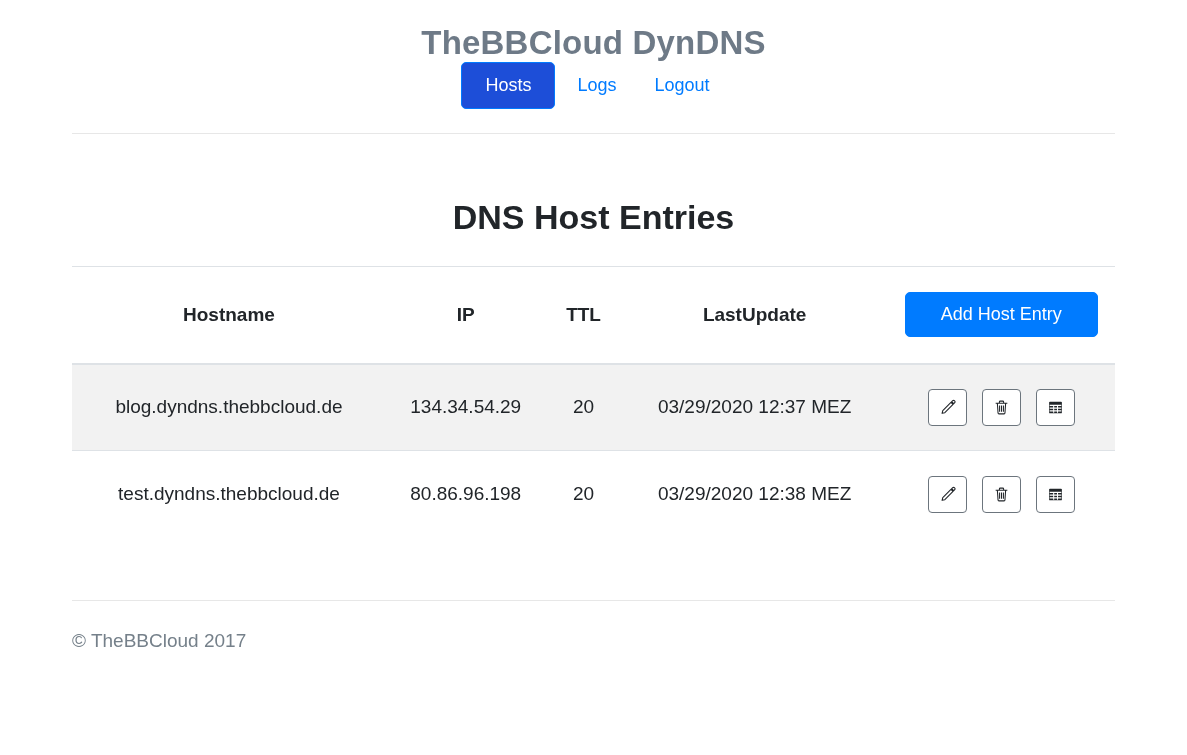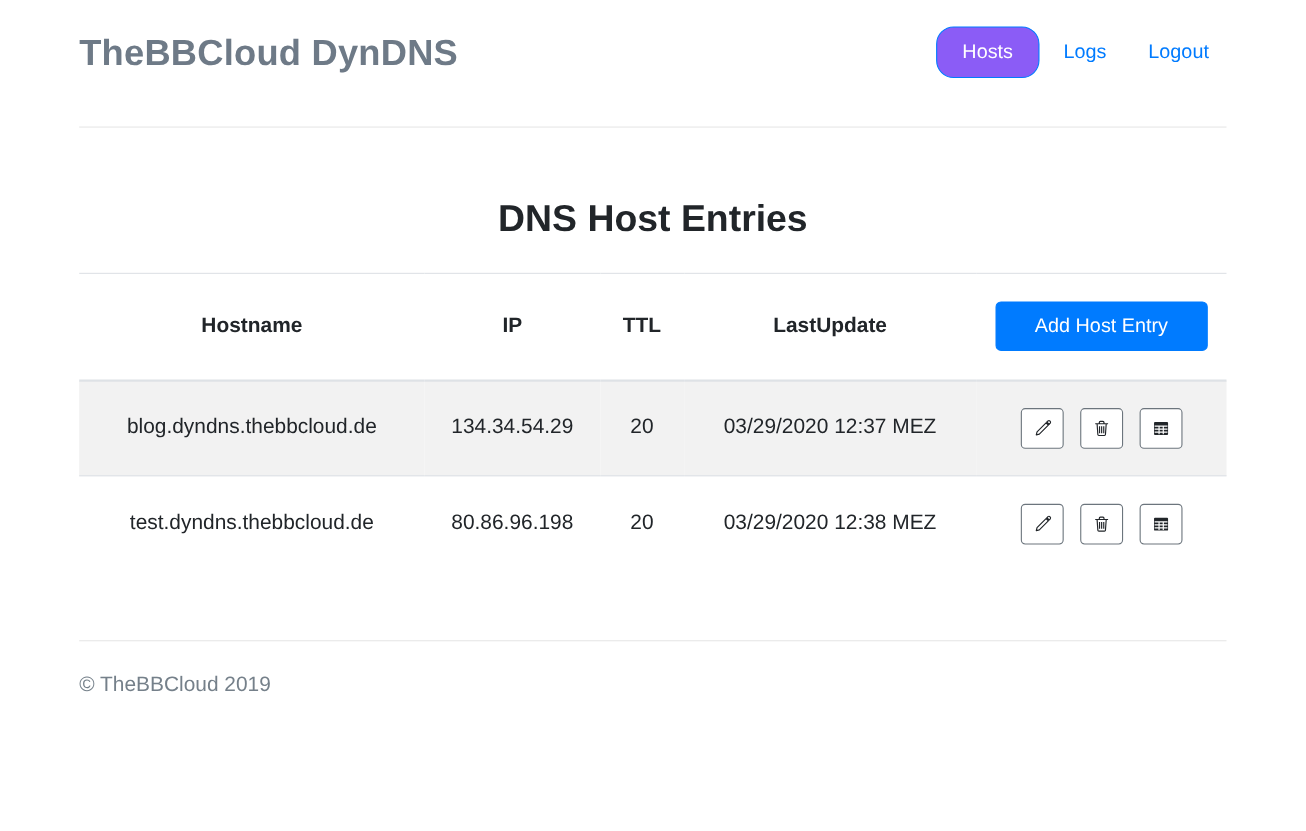--- a/index.html
+++ b/index.html
@@ -9,37 +9,38 @@
     color: #212529;
   }
   body { min-height: 755px; width: 1187px; margin: 0 auto; }
   .container { width: 1043px; margin: 0 auto; }
 
   
   .site-header {
     display: flex;
     justify-content: space-between;
     align-items: center;
-    padding: 24px 0 44px 0;
+    padding: 24px 0 24px 0;
     border-bottom: 1px solid #e7e7e7;
+    flex-direction: column;
   }
   .brand {
     font-size: 33px;
     font-weight: 600;
     color: #6e7a87;
     letter-spacing: 0.2px;
   }
   .main-nav { display: flex; align-items: center; }
   .nav-btn {
     display: inline-block;
-    background: #8b5cf6;
+    background: #1d4ed8;
     color: #ffffff;
     font-size: 18px;
     padding: 12px 23px;
-    border-radius: 16px;
+    border-radius: 5px;
     border: 1px solid #007bff;
     text-decoration: none;
     cursor: pointer;
   }
   .nav-link {
     display: inline-block;
     color: #007bff;
     font-size: 18px;
     padding: 8px 16px;
     margin-left: 6px;
@@ -216,16 +217,16 @@
               </span>
             </button>
           </td>
         </tr>
 
       </tbody>
     </table>
   </main>
 
   <footer class="site-footer">
-    <div class="copyright">© TheBBCloud 2019</div>
+    <div class="copyright">© TheBBCloud 2017</div>
   </footer>
 
 </div>
 
 </body></html>

